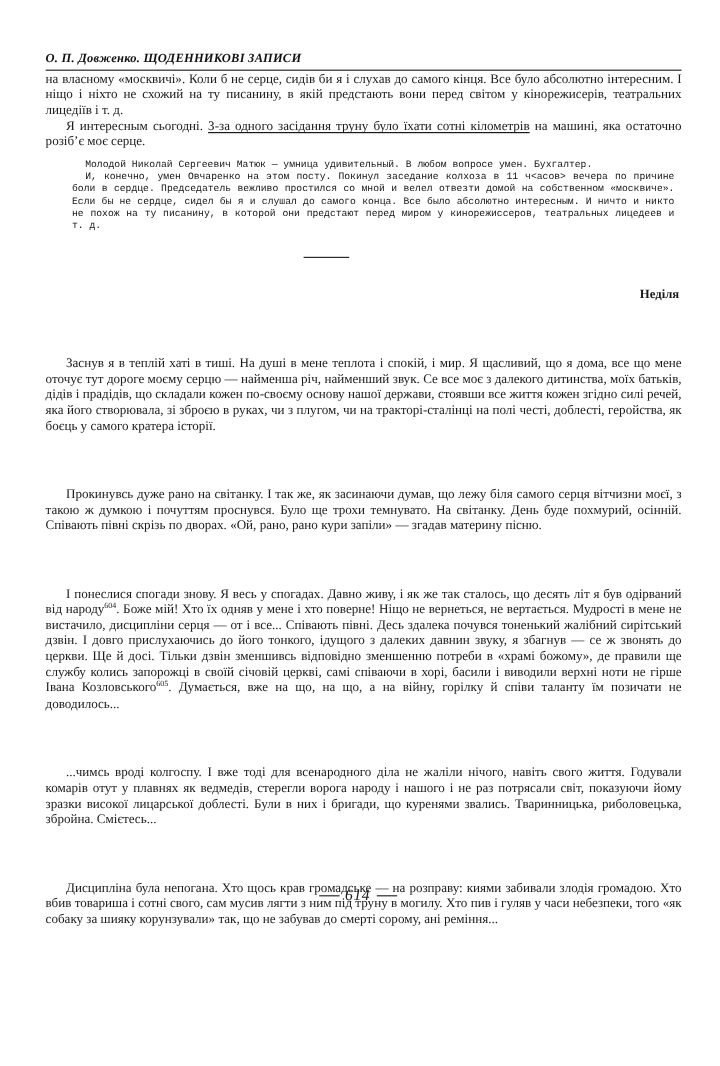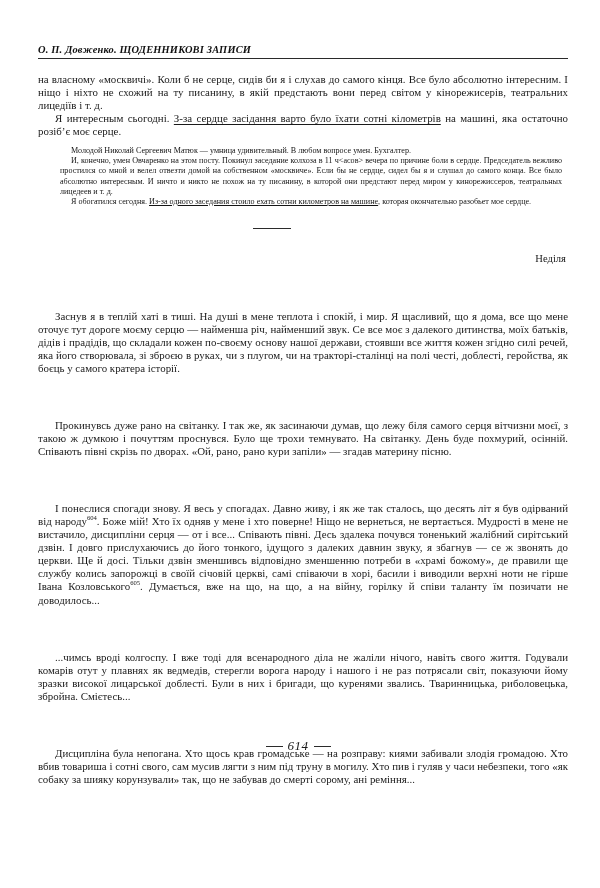--- a/index.html
+++ b/index.html
@@ -30,21 +30,21 @@
     color: #111;
     white-space: nowrap;
   }
   .runhead-rule {
     margin-top: 3px;
     border-bottom: 1.1px solid #2a2a2a;
     width: 100%;
   }
   
   .body-block {
-    margin-top: 14px;
+    margin-top: 1px;
   }
   p.uk {
     margin: 0;
     font-size: 10.9px;
     line-height: 13.05px;
     text-align: justify;
     text-indent: 0;
     hyphens: none;
   }
   p.uk.indent {
@@ -59,21 +59,21 @@
     vertical-align: super;
     line-height: 0;
   }
   
   .ru-block {
     margin: 8px 0 0 0;
     padding: 0 6px 0 22px;
   }
   p.ru {
     margin: 0;
-    font-family: Liberation Serif, serif;
+    font-family: Liberation Mono, monospace;
     font-size: 8.1px;
     line-height: 10.1px;
     text-align: justify;
     color: #141414;
   }
   p.ru.indent {
     text-indent: 11px;
   }
   p.ru u.ul {
     text-decoration: underline;
@@ -92,21 +92,21 @@
     border-top: 1px solid #2b2b2b;
     vertical-align: middle;
   }
   
   .dayline {
     text-align: right;
     margin-top: 12px;
     padding-right: 2px;
   }
   .dayline .day {
-    font-weight: normal;
+    font-weight: bold;
     font-size: 10.6px;
   }
   
   .narrative {
     margin-top: 10px;
   }
   .narrative p.uk {
     margin-bottom: 0;
     margin-top: 44px;
   }
@@ -134,27 +134,26 @@
 </head>
 <body>
 
 <div class="page">
 
   <div class="runhead">О. П. Довженко. ЩОДЕННИКОВІ ЗАПИСИ</div>
   <div class="runhead-rule"></div>
 
   <div class="body-block">
     <p class="uk">на власному «москвичі». Коли б не серце, сидів би я і слухав до самого кінця. Все було абсолютно інтересним. І ніщо і ніхто не схожий на ту писанину, в якій предстають вони перед світом у кінорежисерів, театральних лицедіїв і т. д.</p>
-    <p class="uk indent"><span>Я интересным сьогодні. </span><u class="ul">З-за сердце засідання варто було їхати сотні кілометрів</u><span> на машині, яка остаточно розіб’є моє серце.</span></p>
+    <p class="uk indent"><span>Я интересным сьогодні. </span><u class="ul">З-за одного засідання труну було їхати сотні кілометрів</u><span> на машині, яка остаточно розіб’є моє серце.</span></p>
   </div>
 
   <div class="ru-block">
     <p class="ru indent">Молодой Николай Сергеевич Матюк — умница удивительный. В любом вопросе умен. Бухгалтер.</p>
     <p class="ru indent">И, конечно, умен Овчаренко на этом посту. Покинул заседание колхоза в 11 ч&lt;асов&gt; вечера по причине боли в сердце. Председатель вежливо простился со мной и велел отвезти домой на собственном «москвиче». Если бы не сердце, сидел бы я и слушал до самого конца. Все было абсолютно интересным. И ничто и никто не похож на ту писанину, в которой они предстают перед миром у кинорежиссеров, театральных лицедеев и т. д.</p>
-    <p class="ru indent"><span>Я обогатился сегодня. </span><u class="ul">Из-за одного заседания стоило ехать сотни километров на машине</u><span>, которая окончательно разобьет мое сердце.</span></p>
   </div>
 
   <div class="divider-wrap">
     <span class="divider"></span>
   </div>
 
   <div class="dayline">
     <span class="day">Неділя</span>
   </div>
 

